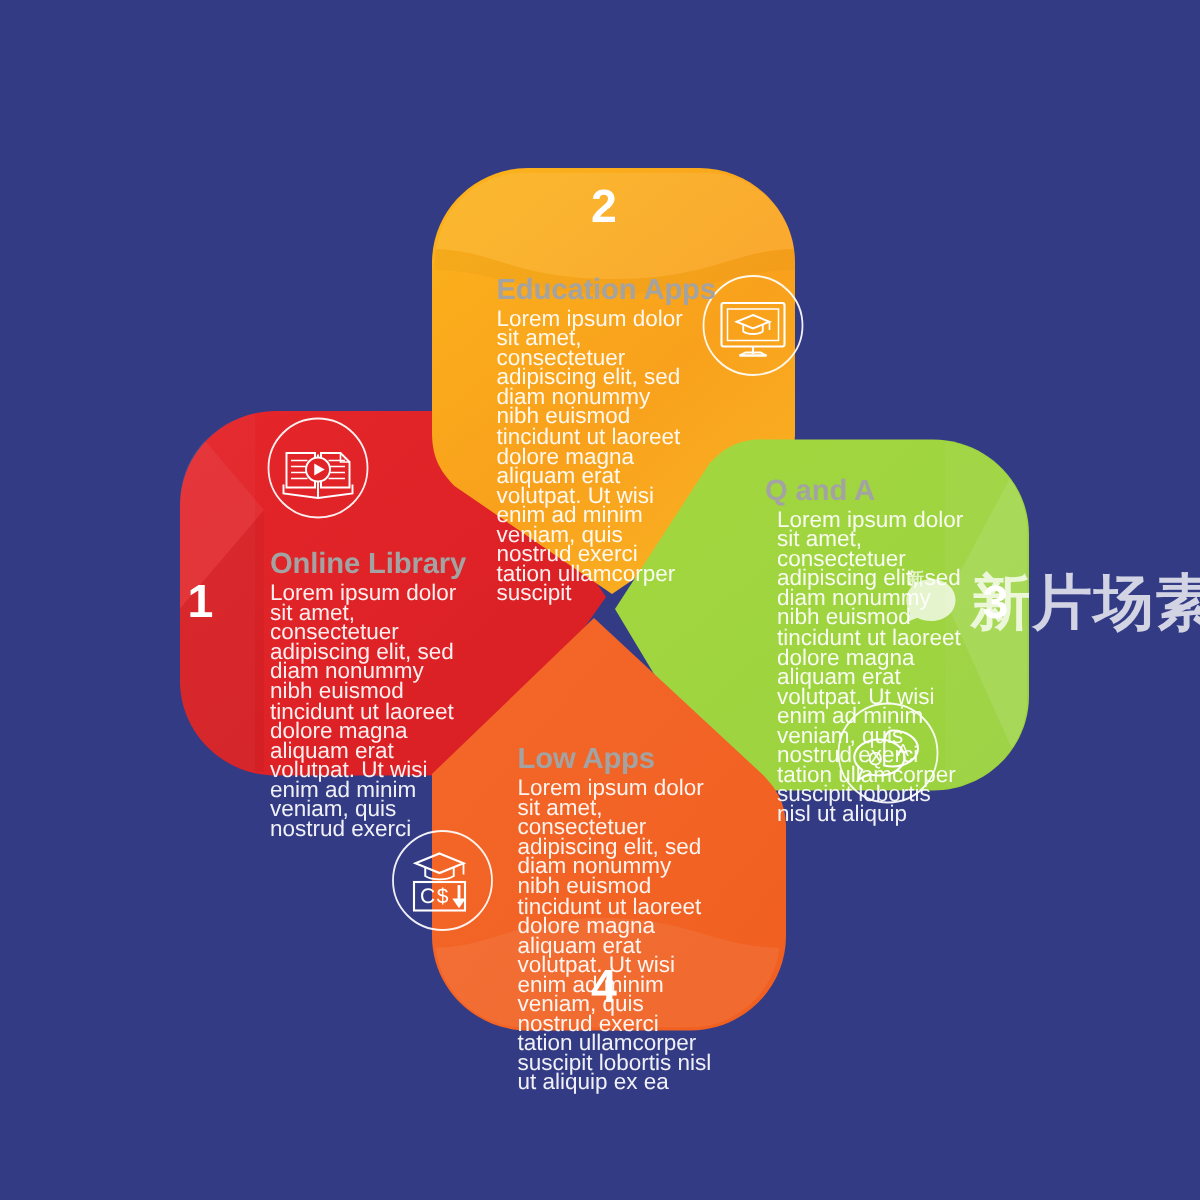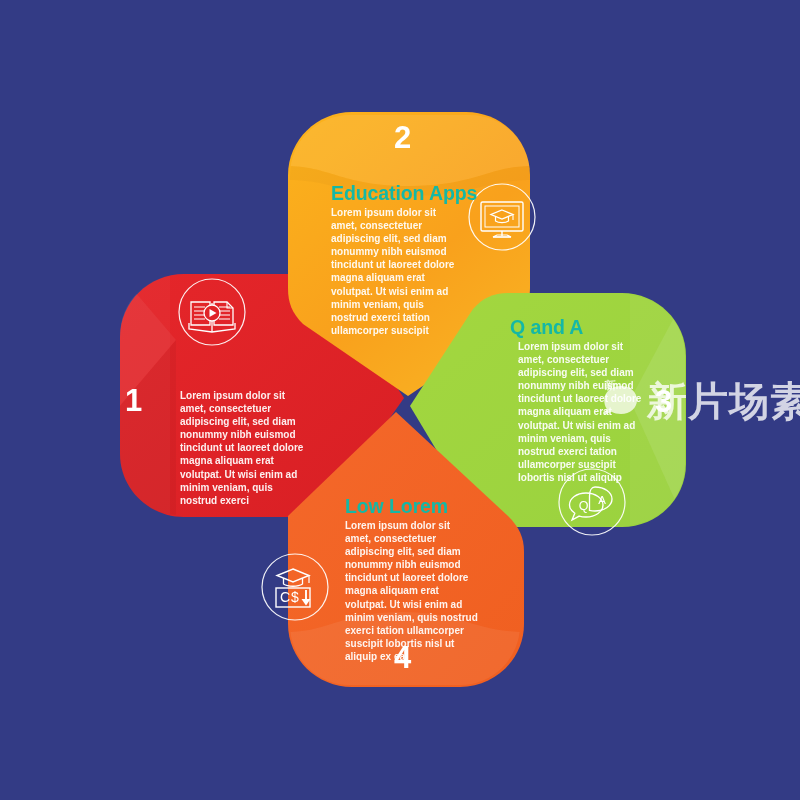--- a/index.html
+++ b/index.html
@@ -15,33 +15,33 @@
     background: #333b85;
     overflow: hidden;
   }
   #stage svg.layer {
     position: absolute;
     left: 0; top: 0;
     width: 800px; height: 800px;
   }
   .txt {
     position: absolute;
-    color: #14b8a6;
+    color: #a3a3a3;
     -webkit-font-smoothing: antialiased;
   }
   .ptitle {
     font-size: 19.5px;
     font-weight: bold;
     letter-spacing: -0.1px;
     white-space: nowrap;
   }
   .pbody {
-    font-size: 10px;
+    font-size: 15px;
     line-height: 13.1px;
-    font-weight: bold;
+    font-weight: normal;
     color: rgba(255,255,255,0.93);
   }
   .pnum {
     font-size: 31px;
     font-weight: bold;
     color: #ffffff;
   }
 
   
   #p1-title { left: 180px; top: 365px; }
@@ -259,20 +259,21 @@
       <path d="M 35 26 L 35 55" fill="none" stroke="#ffffff" stroke-width="1.3"></path>
 
       <path d="M 17 30 h 11 M 17 34 h 11 M 17 38 h 11 M 17 42 h 11" stroke="#ffffff" stroke-width="1.1"></path>
 
       <path d="M 42 30 h 11 M 42 34 h 11 M 42 38 h 11 M 42 42 h 11" stroke="#ffffff" stroke-width="1.1"></path>
 
       <circle cx="35" cy="36" r="8" fill="#e02327" stroke="#ffffff" stroke-width="1.3"></circle>
       <path d="M 32.5 32 L 39.5 36 L 32.5 40 Z" fill="#ffffff"></path>
     </svg>
   </div>
+  <div class="txt ptitle" id="p1-title">Online Library</div>
   <div class="txt pbody" id="p1-body">Lorem ipsum dolor sit amet, consectetuer adipiscing elit, sed diam nonummy nibh euismod tincidunt ut laoreet dolore magna aliquam erat volutpat. Ut wisi enim ad minim veniam, quis nostrud exerci</div>
   <div class="txt pnum" id="p1-num">1</div>
 
   <div class="icon-wrap" id="p2-icon">
     <svg viewBox="0 0 70 70" width="70" height="70">
       <circle cx="35" cy="35" r="33" fill="none" stroke="#ffffff" stroke-width="1.2" opacity="0.92"></circle>
       <rect x="14" y="20" width="42" height="29" rx="1.5" fill="none" stroke="#ffffff" stroke-width="1.4"></rect>
       <rect x="18" y="24" width="34" height="21" fill="none" stroke="#ffffff" stroke-width="1"></rect>
       <path d="M 35 49 L 35 54" stroke="#ffffff" stroke-width="1.4"></path>
       <path d="M 26 55 L 44 55" stroke="#ffffff" stroke-width="1.4"></path>
@@ -314,21 +315,21 @@
       <path d="M 49 23.5 L 49 31" stroke="#ffffff" stroke-width="1.2"></path>
 
       <rect x="16" y="36" width="34" height="19" fill="none" stroke="#ffffff" stroke-width="1.4"></rect>
       <text x="25" y="50" font-family="Liberation Sans, sans-serif" font-size="14" fill="#ffffff" text-anchor="middle">C</text>
       <text x="35" y="50" font-family="Liberation Sans, sans-serif" font-size="14" fill="#ffffff" text-anchor="middle">$</text>
 
       <path d="M 46 38 L 46 51" stroke="#ffffff" stroke-width="1.9"></path>
       <path d="M 41.5 47 L 46 53.5 L 50.5 47 Z" fill="#ffffff"></path>
     </svg>
   </div>
-  <div class="txt ptitle" id="p4-title">Low Lorem</div>
+  <div class="txt ptitle" id="p4-title">Low Apps</div>
   <div class="txt pbody" id="p4-body">Lorem ipsum dolor sit amet, consectetuer adipiscing elit, sed diam nonummy nibh euismod tincidunt ut laoreet dolore magna aliquam erat volutpat. Ut wisi enim ad minim veniam, quis nostrud exerci tation ullamcorper suscipit lobortis nisl ut aliquip ex ea</div>
   <div class="txt pnum" id="p4-num">4</div>
 
   <div id="watermark">
     <svg class="wm-mark" viewBox="0 0 40 34">
       <path d="M 20 2 C 29 2 36 8 36 16 C 36 24 29 30 20 30
                C 16.5 30 13.2 29.2 10.5 27.8 L 3 31 L 5.6 24.6
                C 4 22.1 3.2 19.2 3.2 16 C 3.2 8 11 2 20 2 Z" fill="rgba(255,255,255,0.74)"></path>
     </svg>
     <span class="wm-sub">新</span>

